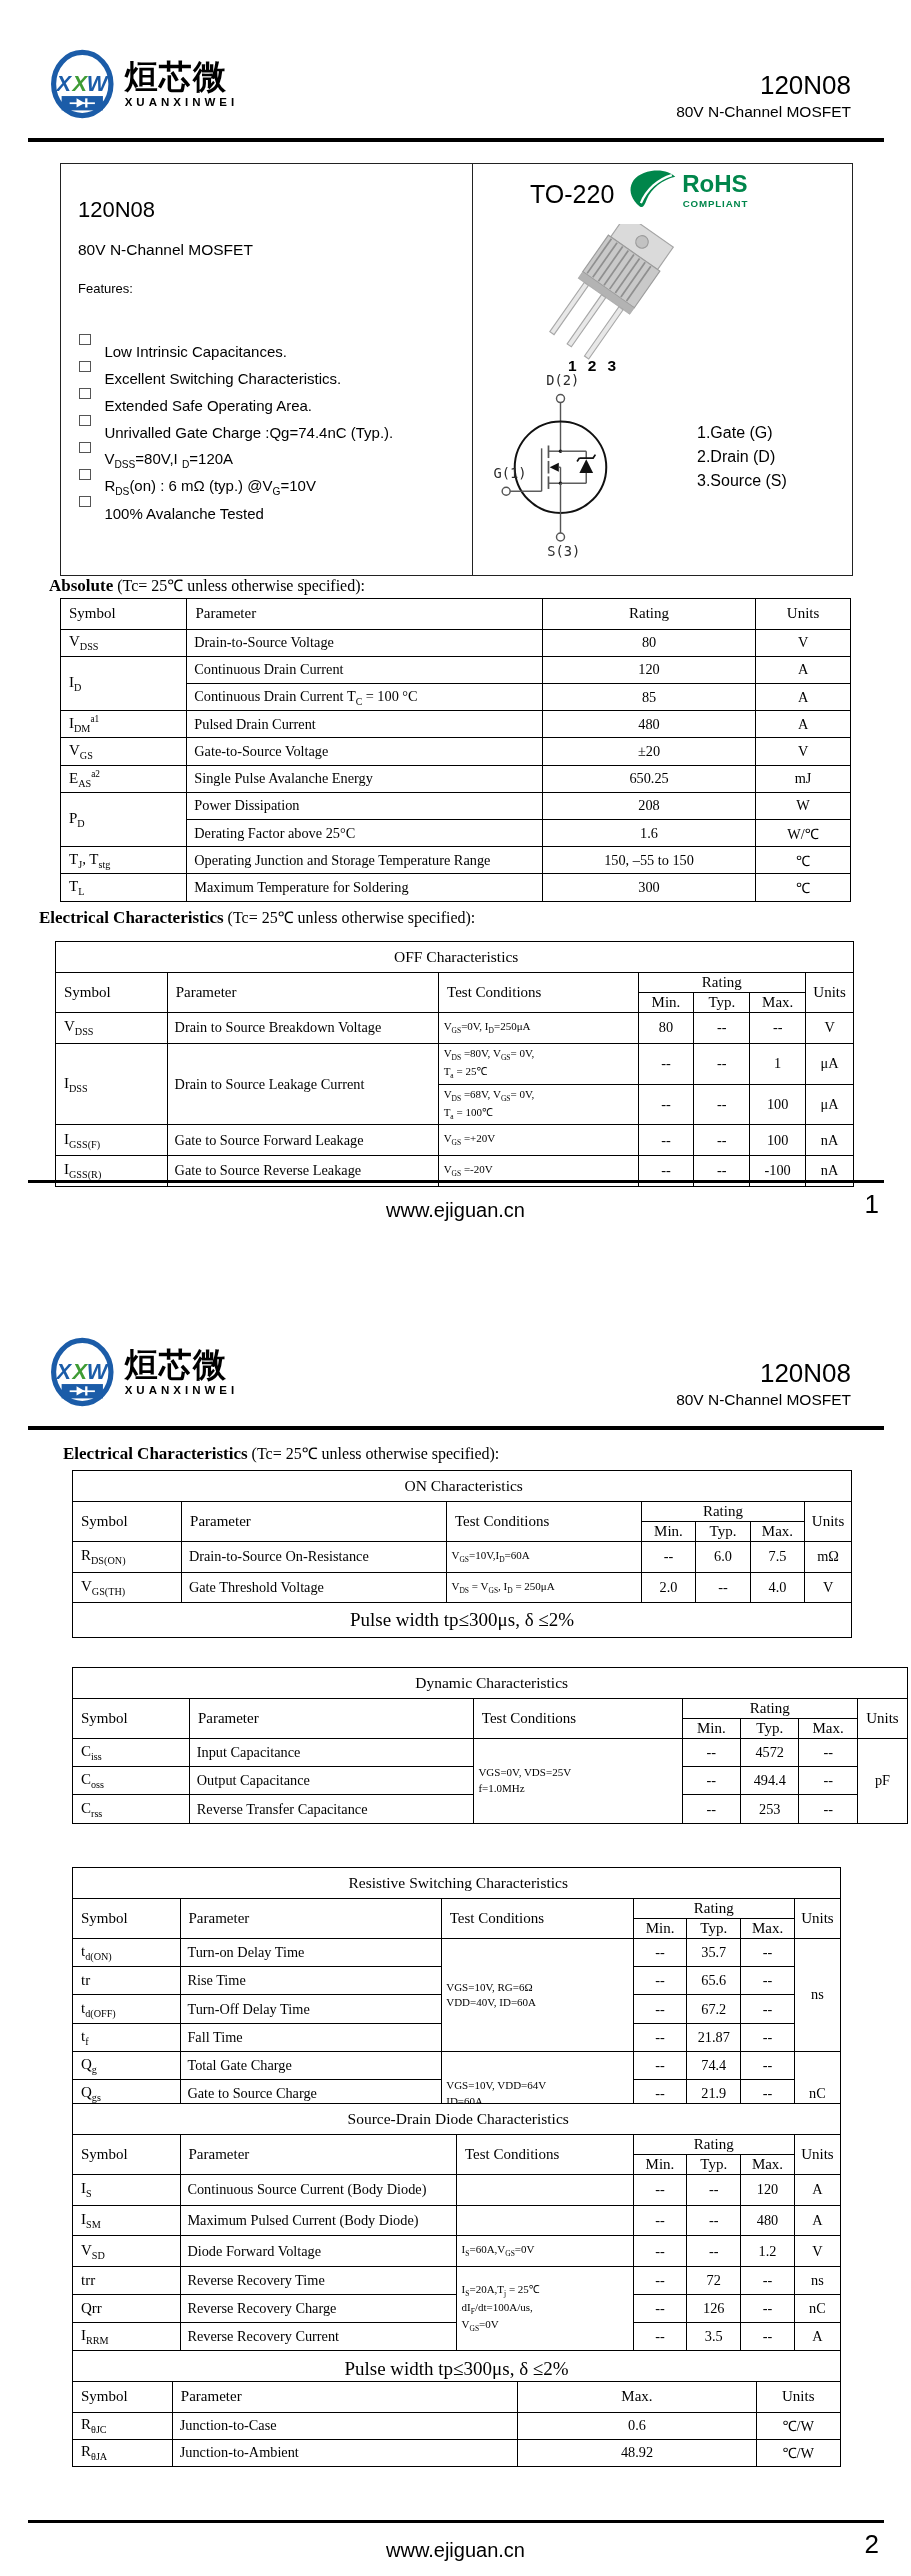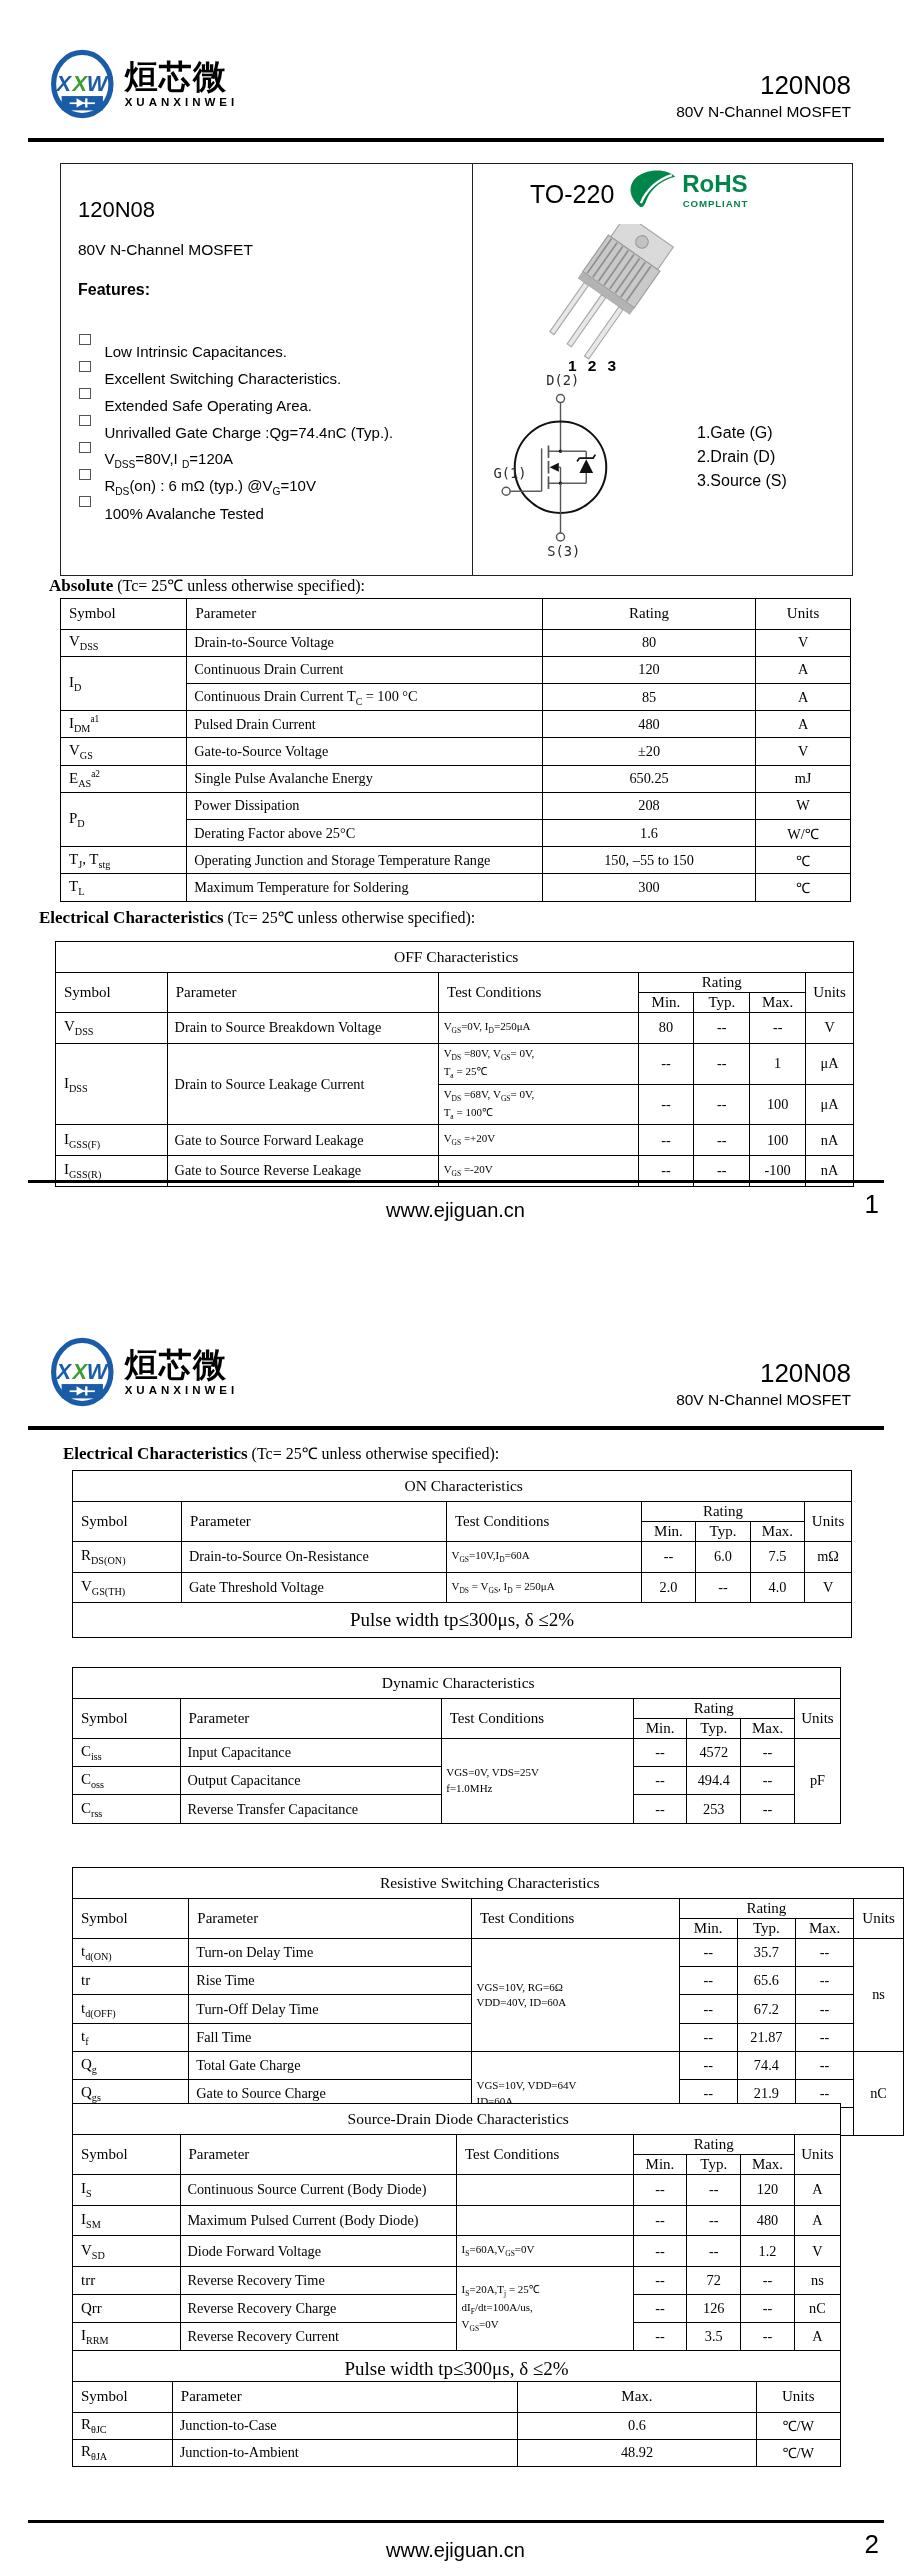--- a/index.html
+++ b/index.html
@@ -14,21 +14,21 @@
   .head-right{position:absolute;right:60px;top:71px;text-align:right;}
   .hr-part{font-size:26px;line-height:1.1;}
   .hr-sub{font-size:15.5px;margin-top:3.4px;}
   .head-rule{position:absolute;left:27.5px;right:27.5px;top:138px;height:4px;background:#000;}
 
   
   .intro{position:absolute;left:60px;top:163px;width:791px;height:411px;border:1.1px solid #222;}
   .intro-div{position:absolute;left:411px;top:0;bottom:0;width:1.1px;background:#222;}
   .il-part{position:absolute;left:17px;top:33px;font-size:22px;}
   .il-sub{position:absolute;left:17px;top:77px;font-size:15.5px;}
-  .il-feat{position:absolute;left:17px;top:117px;font-size:16px;font-weight:bold;}
+  .il-feat{position:absolute;left:17px;top:117px;font-size:13px;}
   .feat-list{position:absolute;left:18.4px;top:162px;}
   .feat-row{display:flex;align-items:center;height:27px;}
   .cbx{width:9.2px;height:9.2px;border:1.1px solid #555;margin-right:13.8px;flex:none;}
   .ftxt{font-size:15px;white-space:nowrap;margin-top:24px;}
   .intro-right{position:absolute;left:412px;top:0;width:379px;height:100%;}
   .to220{position:absolute;left:57px;top:16px;font-size:25px;}
   .rohs{position:absolute;left:145px;top:1.1px;}
   .pkg{position:absolute;left:23px;top:60px;}
   .pins123{position:absolute;left:95px;top:193px;font-size:15.5px;font-weight:bold;letter-spacing:3.4px;}
   .mosym{position:absolute;left:16px;top:207px;}
@@ -432,21 +432,21 @@
           <td>2.0</td>
           <td>--</td>
           <td>4.0</td>
           <td>V</td>
         </tr>
         <tr>
           <td colspan="7" class="note">Pulse width tp≤300μs, δ ≤2%</td>
         </tr>
       </tbody>
     </table>
-  <table class="dtable chr" style="left:72px;top:379px;width:769px;">
+  <table class="dtable chr" style="left:72px;top:379px;width:836px;">
       <colgroup>
         <col style="width: 14%;">
         <col style="width: 34%;">
         <col style="width: 25%;">
         <col style="width: 7%;">
         <col style="width: 7%;">
         <col style="width: 7%;">
         <col style="width: 6%;">
       </colgroup>
       <tbody>
@@ -483,21 +483,21 @@
         </tr>
         <tr>
           <td class="sym">C<sub>rss</sub></td>
           <td class="par">Reverse Transfer Capacitance</td>
           <td>--</td>
           <td>253</td>
           <td>--</td>
         </tr>
       </tbody>
     </table>
-  <table class="dtable chr" style="left:72px;top:579px;width:832px;">
+  <table class="dtable chr" style="left:72px;top:579px;width:769px;">
       <colgroup>
         <col style="width: 14%;">
         <col style="width: 34%;">
         <col style="width: 25%;">
         <col style="width: 7%;">
         <col style="width: 7%;">
         <col style="width: 7%;">
         <col style="width: 6%;">
       </colgroup>
       <tbody>

